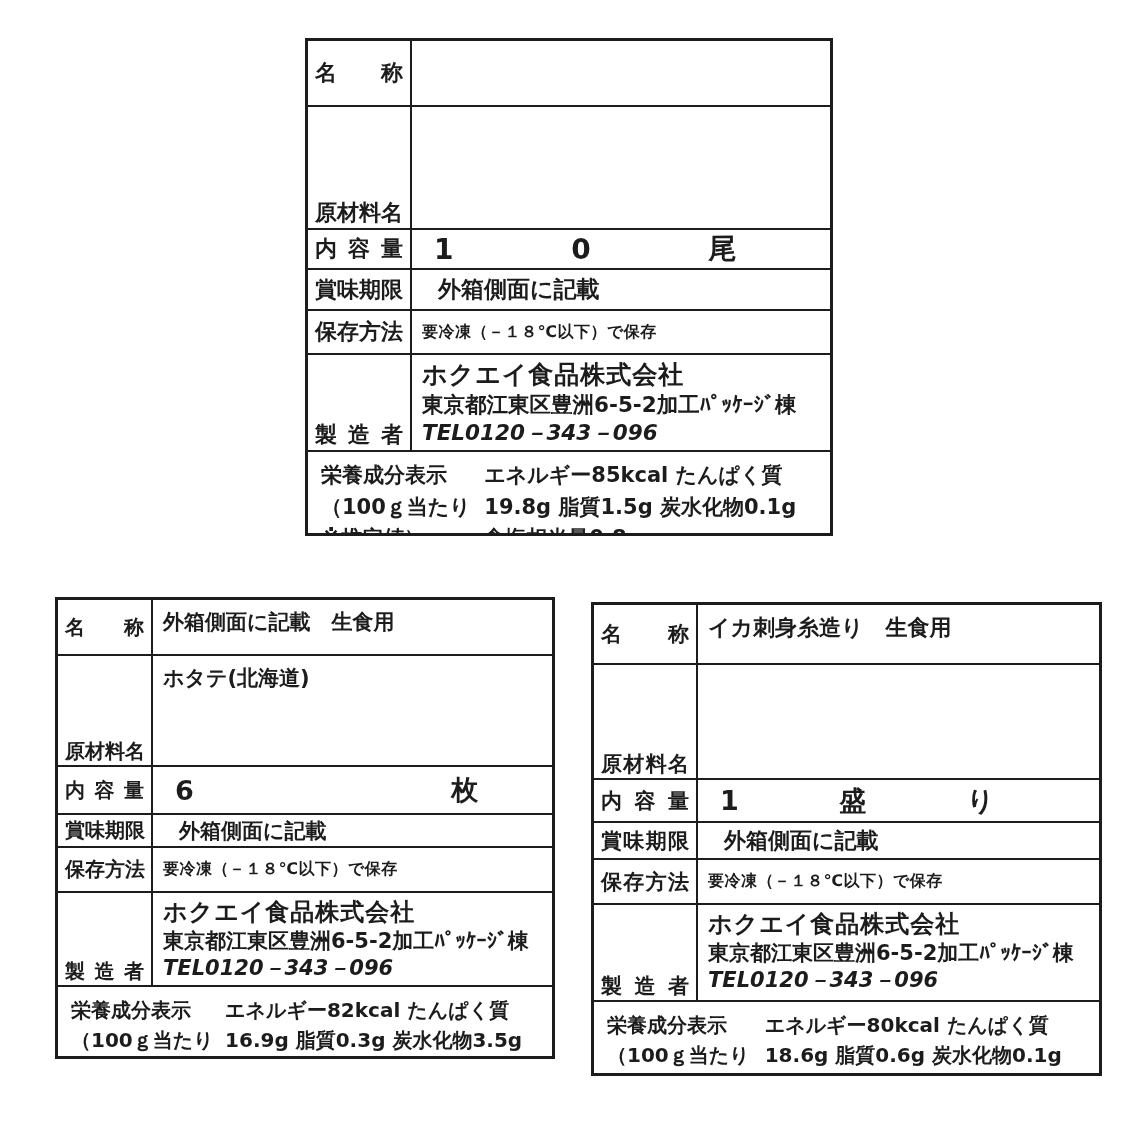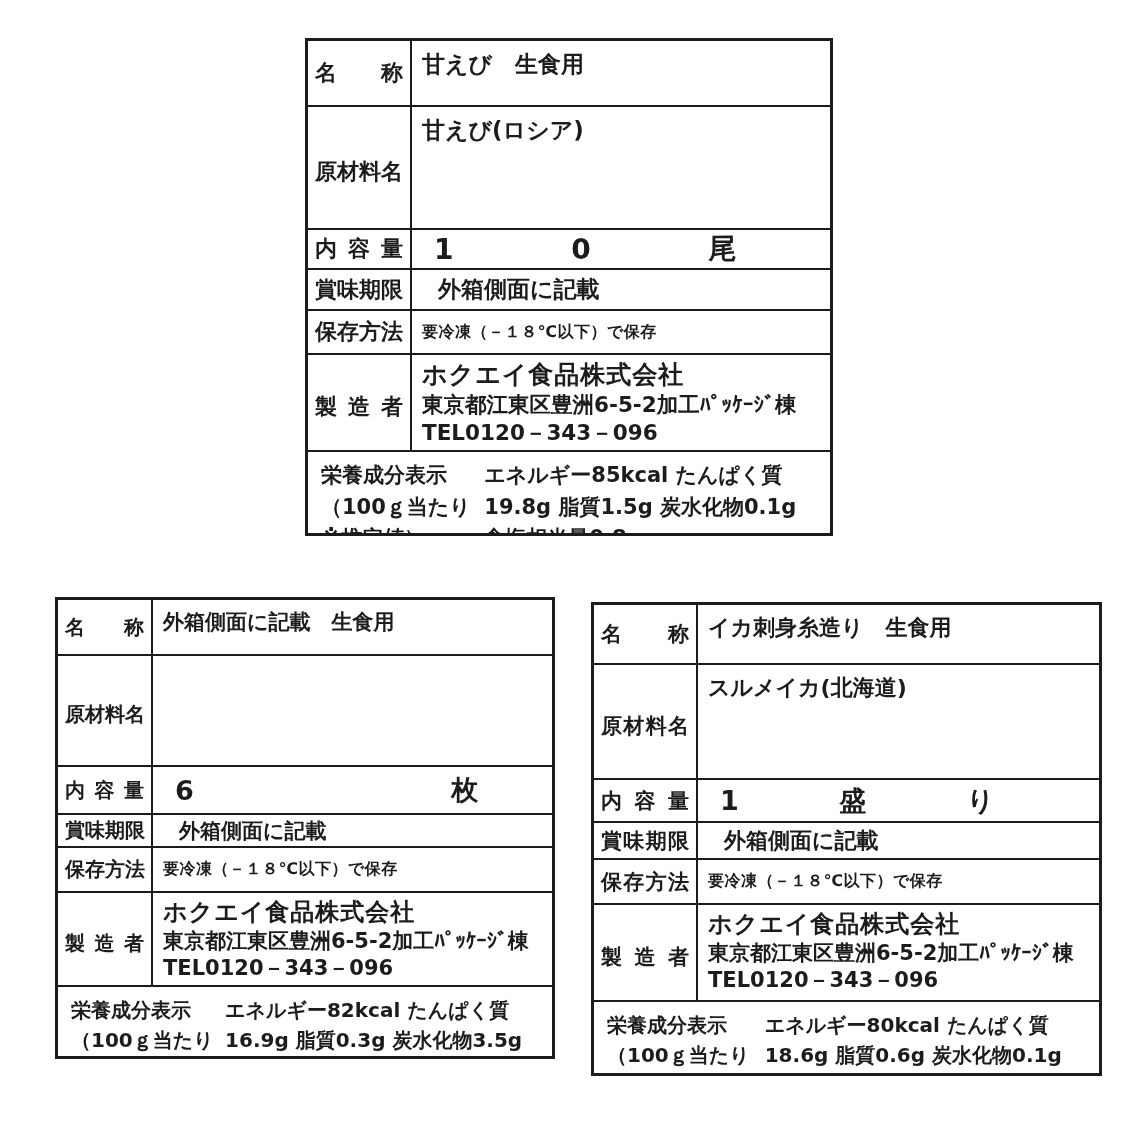--- a/index.html
+++ b/index.html
@@ -34,21 +34,21 @@
   .cell-l {
     box-sizing: border-box;
     border-right: 2px solid #1c1c1c;
     padding: 0 7px;
     display: flex;
     flex-direction: column;
     justify-content: center;
     flex: none;
     font-size: 22px;
   }
-  .cell-l.top { justify-content: center; padding-top: 8px; }
+  .cell-l.top { justify-content: flex-end; padding-top: 8px; }
   .cell-l .jl {
     display: block;
     width: 100%;
     text-align: justify;
     text-align-last: justify;
     white-space: nowrap;
   }
   .cell-v {
     flex: 1;
     box-sizing: border-box;
@@ -64,21 +64,21 @@
     align-items: center;
     width: 76%;
     padding-left: 12px;
     font-size: 28px;
   }
   .exp-value { padding-left: 16px; }
   .storage-value { font-size: 16px; letter-spacing: 0.5px; }
   .man-cell { padding-top: 4px; line-height: 1.28; }
   .man-company { font-size: 25px; letter-spacing: 1px; font-family: Liberation Serif, serif; }
   .man-address { font-size: 21.5px; }
-  .man-tel { font-size: 21.5px; }
+  .man-tel { font-size: 21.5px; font-style: italic; }
   .nutrition {
     flex: 1;
     box-sizing: border-box;
     padding: 8px 13px 4px 13px;
     line-height: 1.5;
     overflow: hidden;
   }
   .nutrition .nut-header { display: block; }
   .nutrition .nut-body { display: block; }
   
@@ -121,27 +121,25 @@
   #label-2 .man-address, #label-2 .man-tel { font-size: 21px; }
 </style>
 </head>
 <body>
 
 <div class="label-table" id="label-0">
   <div class="row r-name">
     <div class="cell-l">
         <span class="jl">名称</span>
       </div>
-    <div class="cell-v vtop">甘えび　生食用</div>
   </div>
   <div class="row r-ing">
     <div class="cell-l top">
         <span class="jl">原材料名</span>
       </div>
-    <div class="cell-v vtop">甘えび(ロシア)</div>
   </div>
   <div class="row r-qty">
     <div class="cell-l">
         <span class="jl">内容量</span>
       </div>
     <div class="cell-v vcenter">
       <span class="qty">
         <span>1</span>
         <span>0</span>
         <span>尾</span>
@@ -184,20 +182,21 @@
   <div class="row r-name">
     <div class="cell-l">
         <span class="jl">名称</span>
       </div>
     <div class="cell-v vtop">外箱側面に記載　生食用</div>
   </div>
   <div class="row r-ing">
     <div class="cell-l top">
         <span class="jl">原材料名</span>
       </div>
+    <div class="cell-v vtop">ホタテ(北海道)</div>
   </div>
   <div class="row r-qty">
     <div class="cell-l">
         <span class="jl">内容量</span>
       </div>
     <div class="cell-v vcenter">
       <span class="qty">
         <span>6</span>
         <span>枚</span>
       </span>
@@ -239,21 +238,20 @@
   <div class="row r-name">
     <div class="cell-l">
         <span class="jl">名称</span>
       </div>
     <div class="cell-v vtop">イカ刺身糸造り　生食用</div>
   </div>
   <div class="row r-ing">
     <div class="cell-l top">
         <span class="jl">原材料名</span>
       </div>
-    <div class="cell-v vtop">スルメイカ(北海道)</div>
   </div>
   <div class="row r-qty">
     <div class="cell-l">
         <span class="jl">内容量</span>
       </div>
     <div class="cell-v vcenter">
       <span class="qty">
         <span>1</span>
         <span>盛</span>
         <span>り</span>

